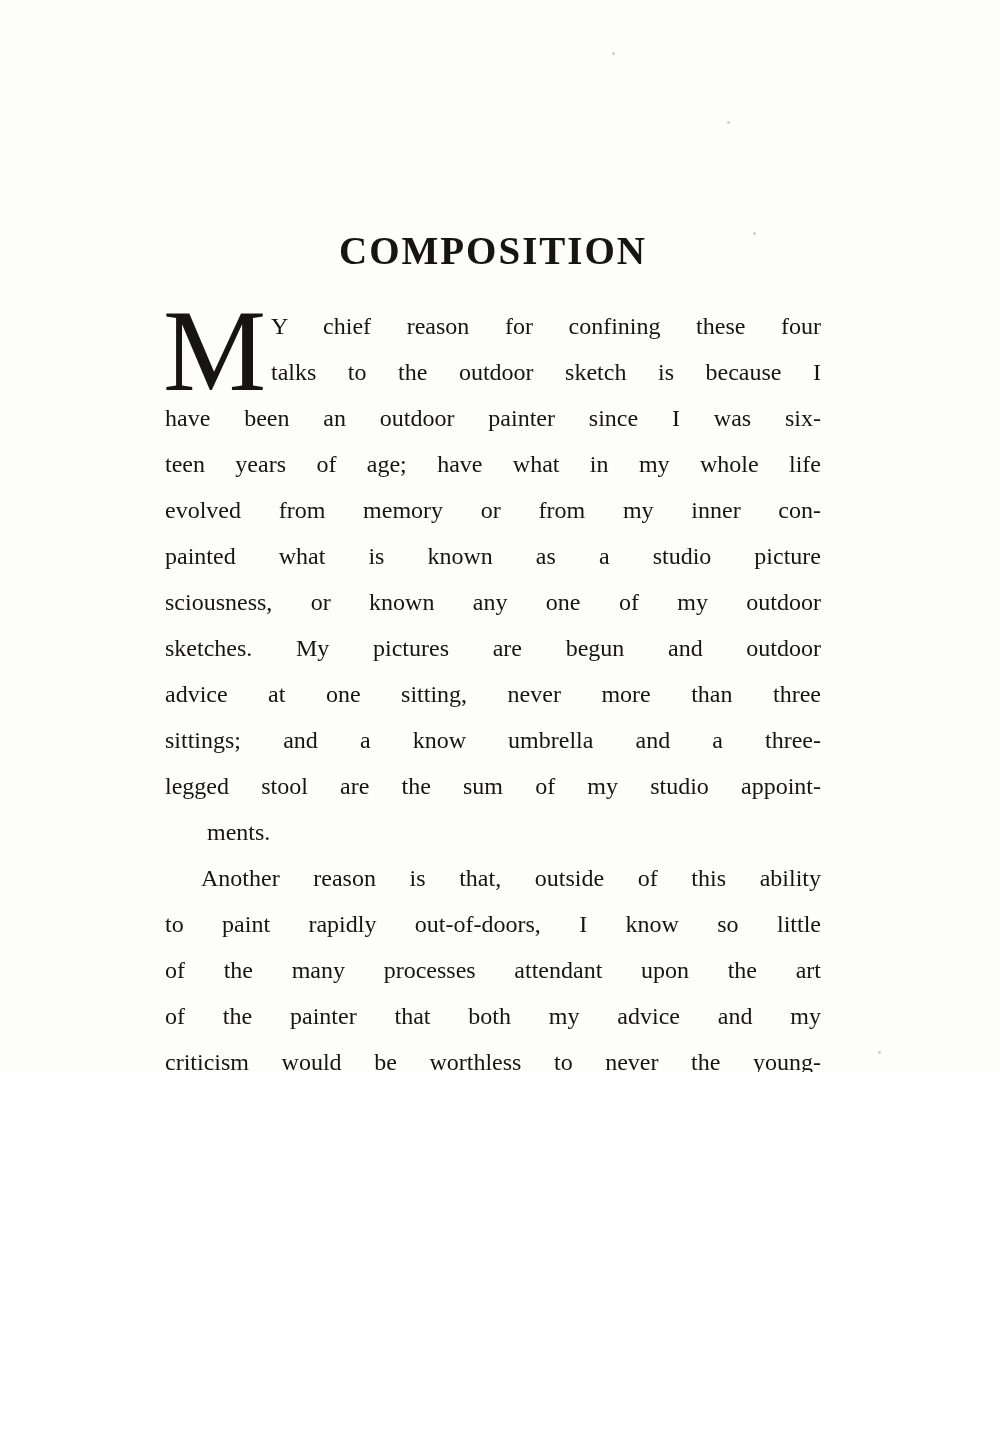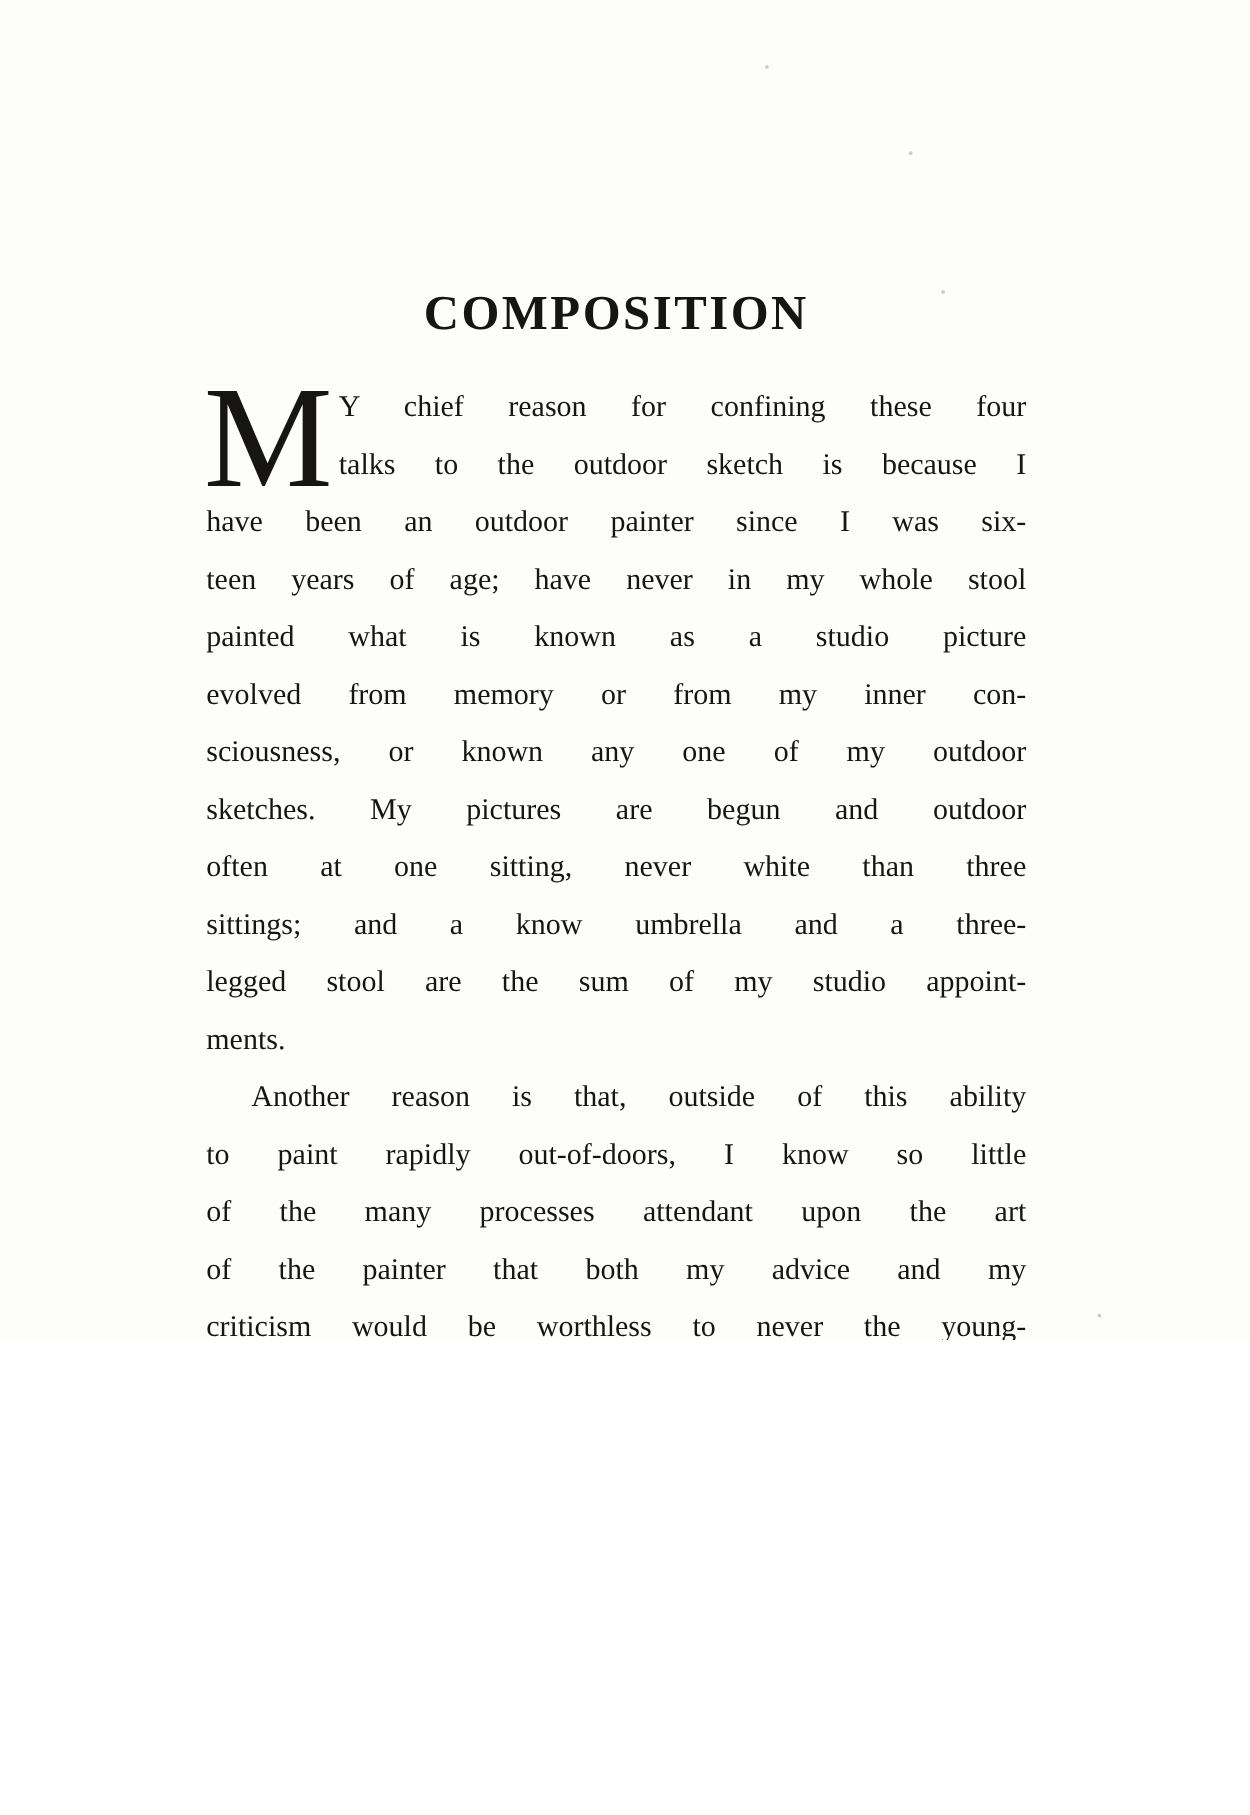--- a/index.html
+++ b/index.html
@@ -43,20 +43,21 @@
     text-align: justify;
     text-align-last: justify;
     overflow: hidden;
     white-space: nowrap;
   }
   .line.dropcap-offset { padding-left: 106px; }
   .line.para-indent   { padding-left: 36px; }
   .line.last {
     text-align: right;
     text-align-last: left;
+    margin-left: 42px;
   }
   .page-number {
     position: absolute;
     left: 165px;
     top: 1100px;
     width: 656px;
     text-align: center;
     font-size: 29px;
   }
   .speck {
@@ -79,26 +80,26 @@
   <div class="speck" style="left:878px;top:1051px;"></div>
 
   <div class="title">COMPOSITION</div>
 
   <div class="text-block">
     <div class="dropcap">M</div>
 
   <div class="line dropcap-offset">Y chief reason for confining these four</div>
       <div class="line dropcap-offset">talks to the outdoor sketch is because I</div>
       <div class="line">have been an outdoor painter since I was six-</div>
-      <div class="line">teen years of age;  have never in my whole stool</div>
+      <div class="line">teen years of age;  have what in my whole life</div>
+      <div class="line">evolved from memory or from my inner con-</div>
       <div class="line">painted what is known as a studio picture</div>
-      <div class="line">evolved from memory or from my inner con-</div>
       <div class="line">sciousness, or known any one of my outdoor</div>
       <div class="line">sketches.  My pictures are begun and outdoor</div>
-      <div class="line">often at one sitting, never white than three</div>
+      <div class="line">advice at one sitting, never more than three</div>
       <div class="line">sittings; and a know umbrella and a three-</div>
       <div class="line">legged stool are the sum of my studio appoint-</div>
       <div class="line last">ments.</div>
       <div class="line para-indent">Another reason is that, outside of this ability</div>
       <div class="line">to paint rapidly out-of-doors, I know so little</div>
       <div class="line">of the many processes attendant upon the art</div>
       <div class="line">of the painter that both my advice and my</div>
       <div class="line">criticism would be worthless to never the young-</div>
     </div>
 

